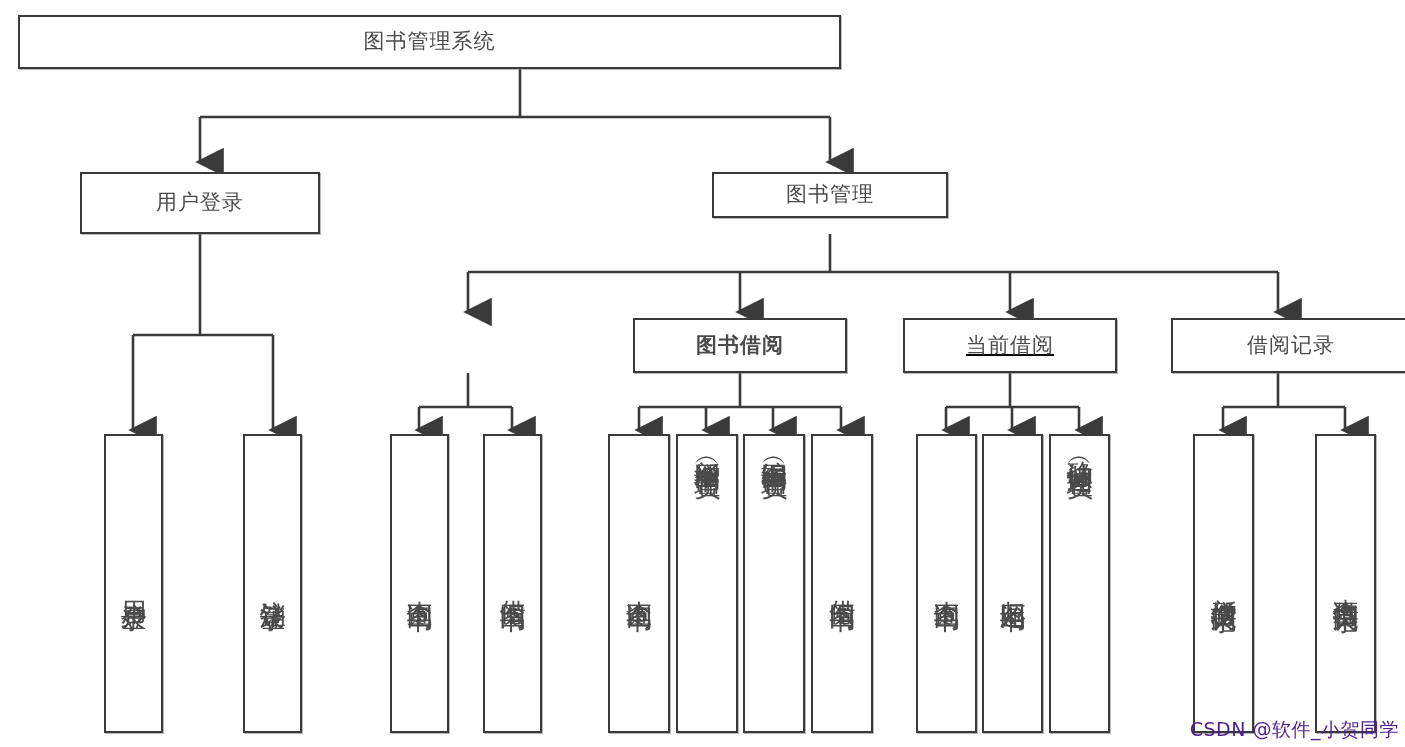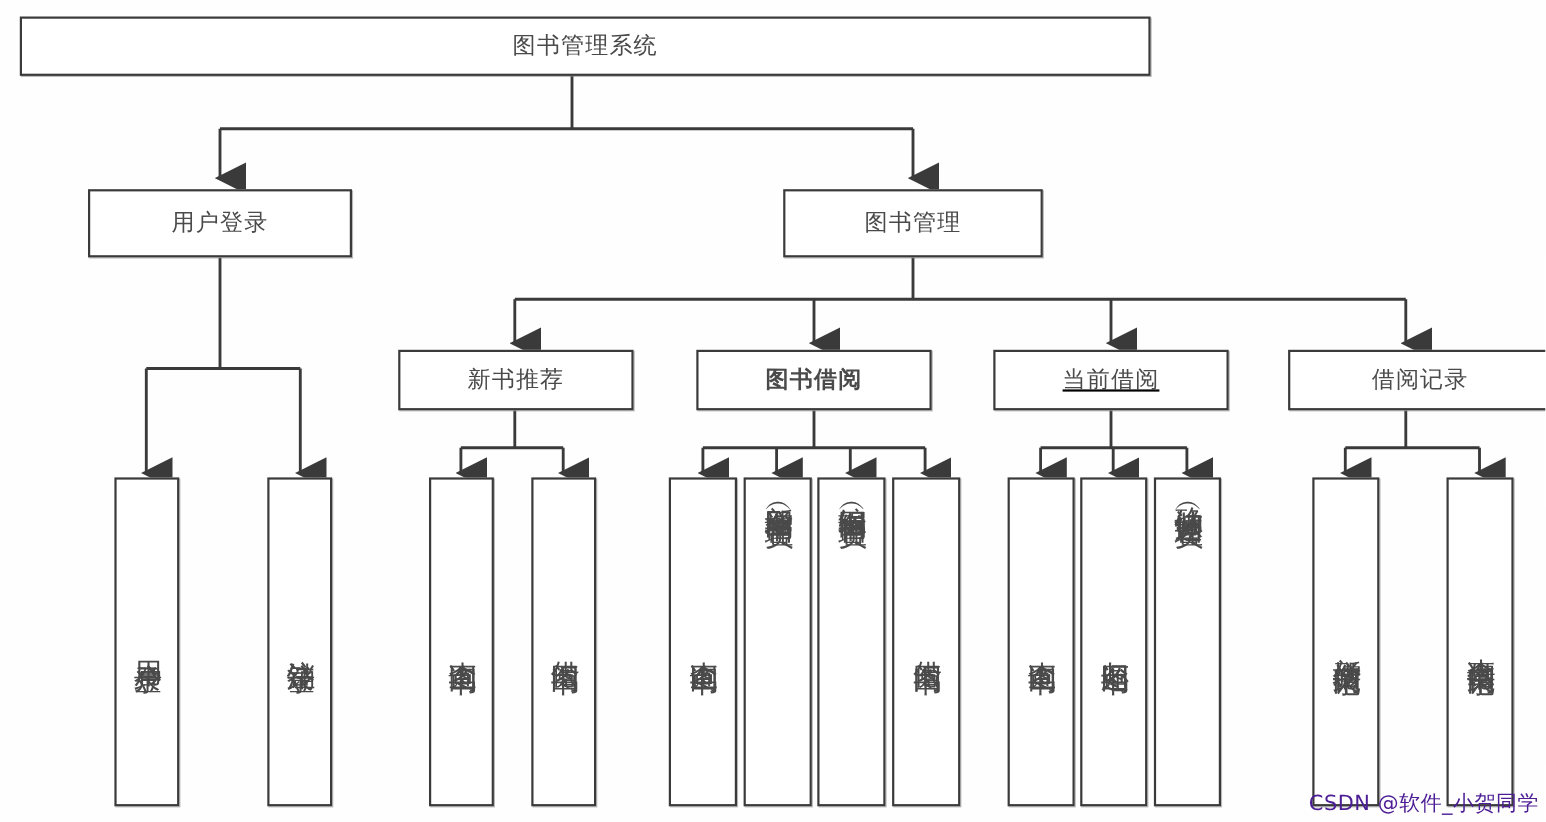--- a/index.html
+++ b/index.html
@@ -127,34 +127,31 @@
       <path d="M 1012 407 L 1012 430" marker-end="url(#arrow)"></path>
       <path d="M 1079 407 L 1079 430" marker-end="url(#arrow)"></path>
 
       <path d="M 1278 373 L 1278 407"></path>
       <path d="M 1223 407 L 1345 407"></path>
       <path d="M 1223 407 L 1223 430" marker-end="url(#arrow)"></path>
       <path d="M 1345 407 L 1345 430" marker-end="url(#arrow)"></path>
     </g>
   </svg>
 
-  <div class="node" style="left:18px; top:15px; width:1028px; height:54px;">
+  <div class="node" style="left:18px; top:15px; width:823px; height:54px;">
     <span class="node-label">图书管理系统</span>
   </div>
 
   <div class="node" style="left:80px; top:172px; width:240px; height:62px;">
     <span class="node-label">用户登录</span>
   </div>
-  <div class="node" style="left:712px; top:172px; width:236px; height:62px;">
+  <div class="node" style="left:712px; top:172px; width:236px; height:46px;">
     <span class="node-label">图书管理</span>
   </div>
 
-  <div class="node" style="left:362px; top:318px; width:214px; height:55px;">
-    <span class="node-label">新书推荐</span>
-  </div>
   <div class="node" style="left:633px; top:318px; width:214px; height:55px;font-weight:bold;">
     <span class="node-label">图书借阅</span>
   </div>
   <div class="node" style="left:903px; top:318px; width:214px; height:55px;text-decoration:underline;">
     <span class="node-label">当前借阅</span>
   </div>
   <div class="node" style="left:1171px; top:318px; width:240px; height:55px;text-align:right;">
     <span class="node-label">借阅记录</span>
   </div>
 

